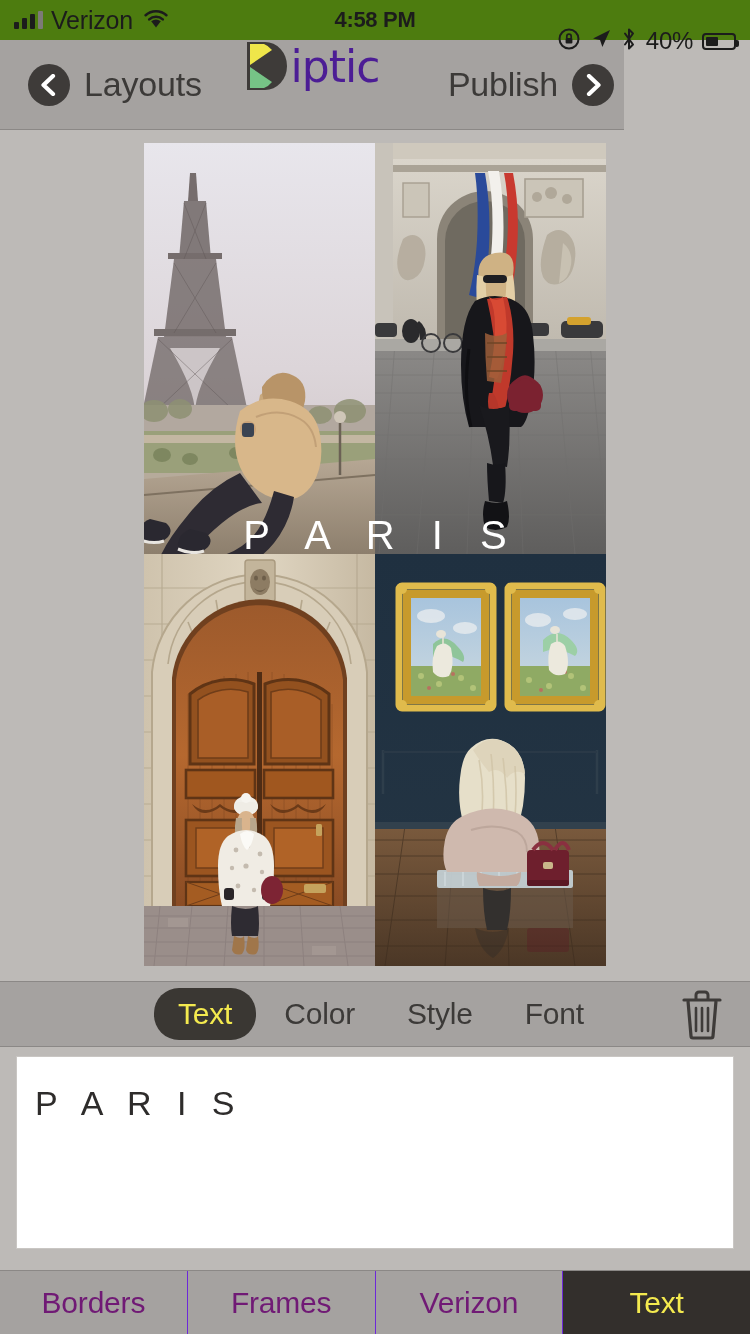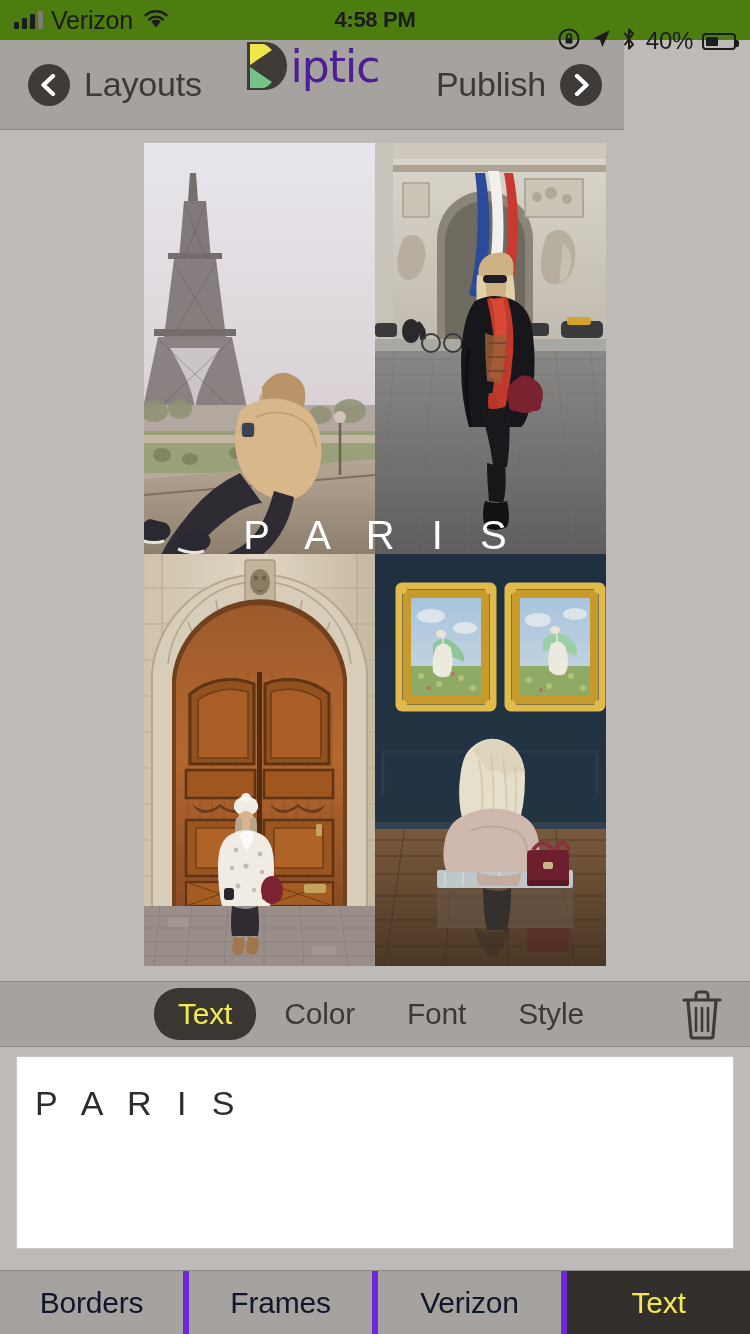--- a/index.html
+++ b/index.html
@@ -33,21 +33,21 @@
   .batt::after{content:"";position:absolute;right:-5px;top:5px;width:3px;height:7px;background:#1c1c1c;border-radius:0 2px 2px 0;}
   .batt b{position:absolute;left:2px;top:2px;bottom:2px;width:40%;background:#1c1c1c;border-radius:1px;display:block;}
 
   
   .navbar{
     position:absolute;left:0;top:40px;width:624px;height:90px;
     background:#a5a2a0;display:flex;
     border-bottom:1px solid #8b8886;
   }
   .nav-left{display:flex;align-items:center;gap:14px;padding-left:28px;}
-  .nav-right{display:flex;align-items:center;gap:14px;padding-right:22px;margin-left:auto;}
+  .nav-right{display:flex;align-items:center;gap:14px;padding-right:10px;margin-left:auto;}
   .nav-label{font-size:34px;color:#3c3a38;letter-spacing:-0.2px;}
   .circ{
     width:42px;height:42px;border-radius:50%;background:#3e3b39;
     display:flex;align-items:center;justify-content:center;flex:0 0 auto;
   }
   .circ svg{display:block;}
   .brand{
     position:absolute;left:0;right:0;display:flex;align-items:center;
     justify-content:center;gap:2px;pointer-events:none;
   }
@@ -100,22 +100,22 @@
     letter-spacing:8px;line-height:1.2;outline:none;overflow:hidden;
   }
 
   
   .tabbar{
     position:absolute;left:0;bottom:0;width:750px;height:64px;
     display:flex;border-top:1px solid #8b8886;
   }
   .tab{
     flex:1;display:flex;align-items:center;justify-content:center;
-    font-size:30px;color:#0f172a;background:#a5a2a0;
-    border-right:6px solid #6d28d9;letter-spacing:-0.2px;
+    font-size:30px;color:#701a75;background:#a5a2a0;
+    border-right:1px solid #6d28d9;letter-spacing:-0.2px;
   }
   .tab:last-child{border-right:none;}
   .tab.active{background:#332f2c;color:#f4ea4f;}
 </style>
 </head>
 <body>
 
 <div class="statusbar">
   <div class="sb-left">
     <span class="bars">
@@ -585,22 +585,22 @@
     </div>
 
   </div>
   <div class="overlay-text">P A R I S</div>
 </div>
 
 <div class="seg-toolbar">
   <div class="seg-group">
     <div class="seg active">Text</div>
     <div class="seg">Color</div>
+    <div class="seg">Style</div>
     <div class="seg">Font</div>
-    <div class="seg">Style</div>
   </div>
   <div class="trash-btn">
     <svg viewBox="0 0 48 52" width="48" height="52">
       <path d="M6 12 H42" stroke="#3e3b39" stroke-width="3.2" stroke-linecap="round"></path>
       <path d="M18 12 V7 a3 3 0 0 1 3 -3 h6 a3 3 0 0 1 3 3 V12" stroke="#3e3b39" stroke-width="3" fill="none"></path>
       <path d="M10 13 L13 48 a2 2 0 0 0 2 2 H33 a2 2 0 0 0 2 -2 L38 13" stroke="#3e3b39" stroke-width="3.2" fill="none" stroke-linejoin="round"></path>
       <path d="M18 20 V43 M24 20 V43 M30 20 V43" stroke="#3e3b39" stroke-width="2.6" stroke-linecap="round"></path>
     </svg>
   </div>
 </div>

